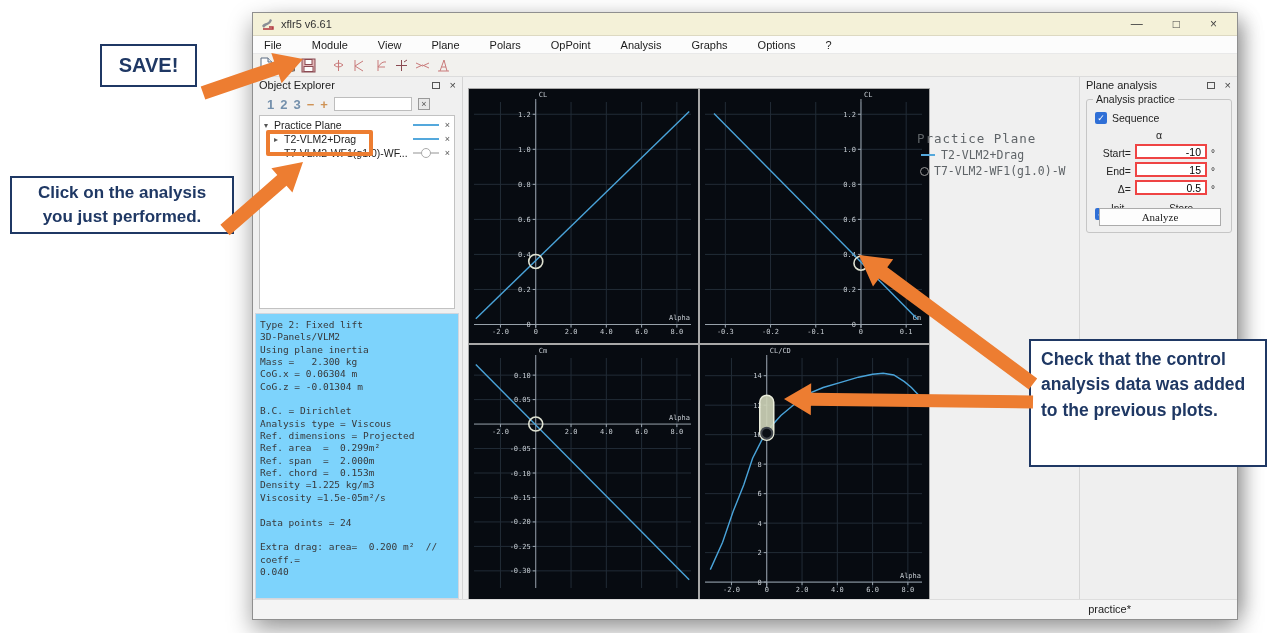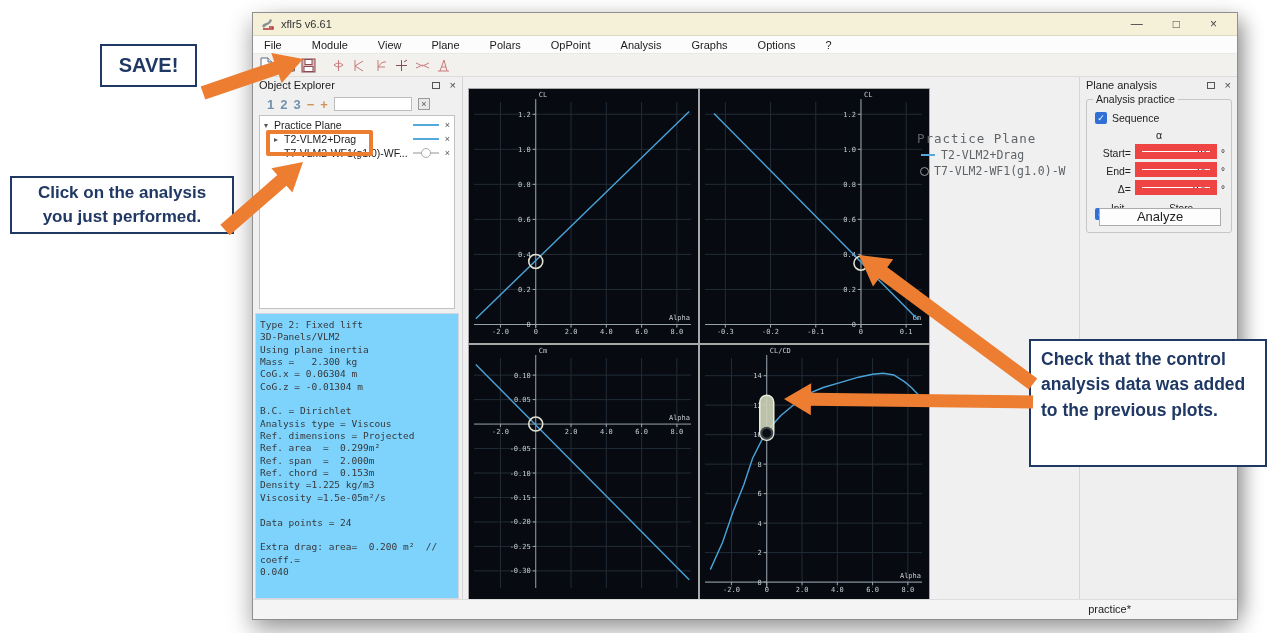--- a/index.html
+++ b/index.html
@@ -74,26 +74,26 @@
   .group-box { position:absolute; left:6px; top:22px; width:146px; height:134px;
                border:1px solid #c6c6c6; border-radius:3px; }
   .group-label { position:absolute; left:6px; top:-7px; background:#efefef; padding:0 3px;
                  font-size:10.5px; color:#222; }
   .chk { width:12px; height:12px; background:#2f6fd6; border-radius:2px; color:#fff; font-size:9px;
          display:inline-flex; align-items:center; justify-content:center; flex:none; }
   .seq-row { display:flex; align-items:center; gap:5px; margin:12px 0 0 8px; font-size:10.5px; color:#222; }
   .alpha-sym { text-align:center; font-size:10.5px; color:#222; margin-top:5px; }
   .fld-row { display:flex; align-items:flex-end; margin:3px 6px 0 0; }
   .fld-row label { width:44px; text-align:right; font-size:10.5px; color:#222; }
-  .fld-row input { width:82px; height:15px; border:7px solid #ef4444; background:#fff; font-size:10.5px;
-                   text-align:right; padding-right:4px; margin-left:4px; font-family:Liberation Serif, serif; }
+  .fld-row input { width:72px; height:15px; border:2px solid #ef4444; background:#fff; font-size:10.5px;
+                   text-align:right; padding-right:4px; margin-left:4px; font-family:Liberation Sans, sans-serif; }
   .fld-row .unit { font-size:10px; color:#222; margin-left:4px; }
   .chk2-row { display:flex; align-items:center; gap:4px; margin:8px 0 0 8px; font-size:10px; color:#222; }
   .analyze-btn { position:absolute; left:12px; top:108px; width:122px; height:18px; background:#fdfdfd;
-                 border:1px solid #ababab; font-size:13px; color:#222; text-align:center; line-height:16px; }
+                 border:1px solid #ababab; font-size:11px; color:#222; text-align:center; line-height:16px;font-family:Liberation Serif, serif; }
 
   
   .statusbar { position:absolute; left:0; bottom:0; width:100%; height:20px; background:#f4f4f4;
                border-top:1px solid #ddd; }
   .status-proj { position:absolute; right:106px; top:3px; font-size:11px; color:#222; }
 
   
   .anno-box { position:absolute; background:#fff; border:2.5px solid #1f3864; color:#1f3864;
               font-weight:bold; z-index:58; }
   .anno-save { left:100px; top:44px; width:97px; height:43px; font-size:20px;

